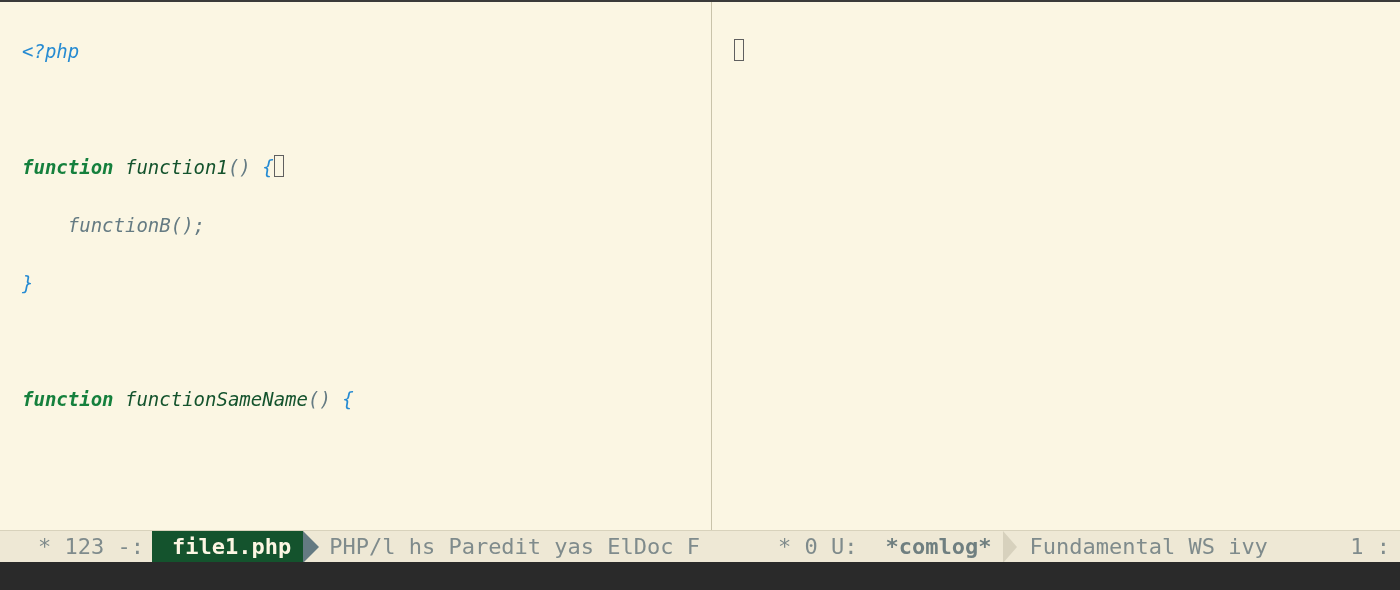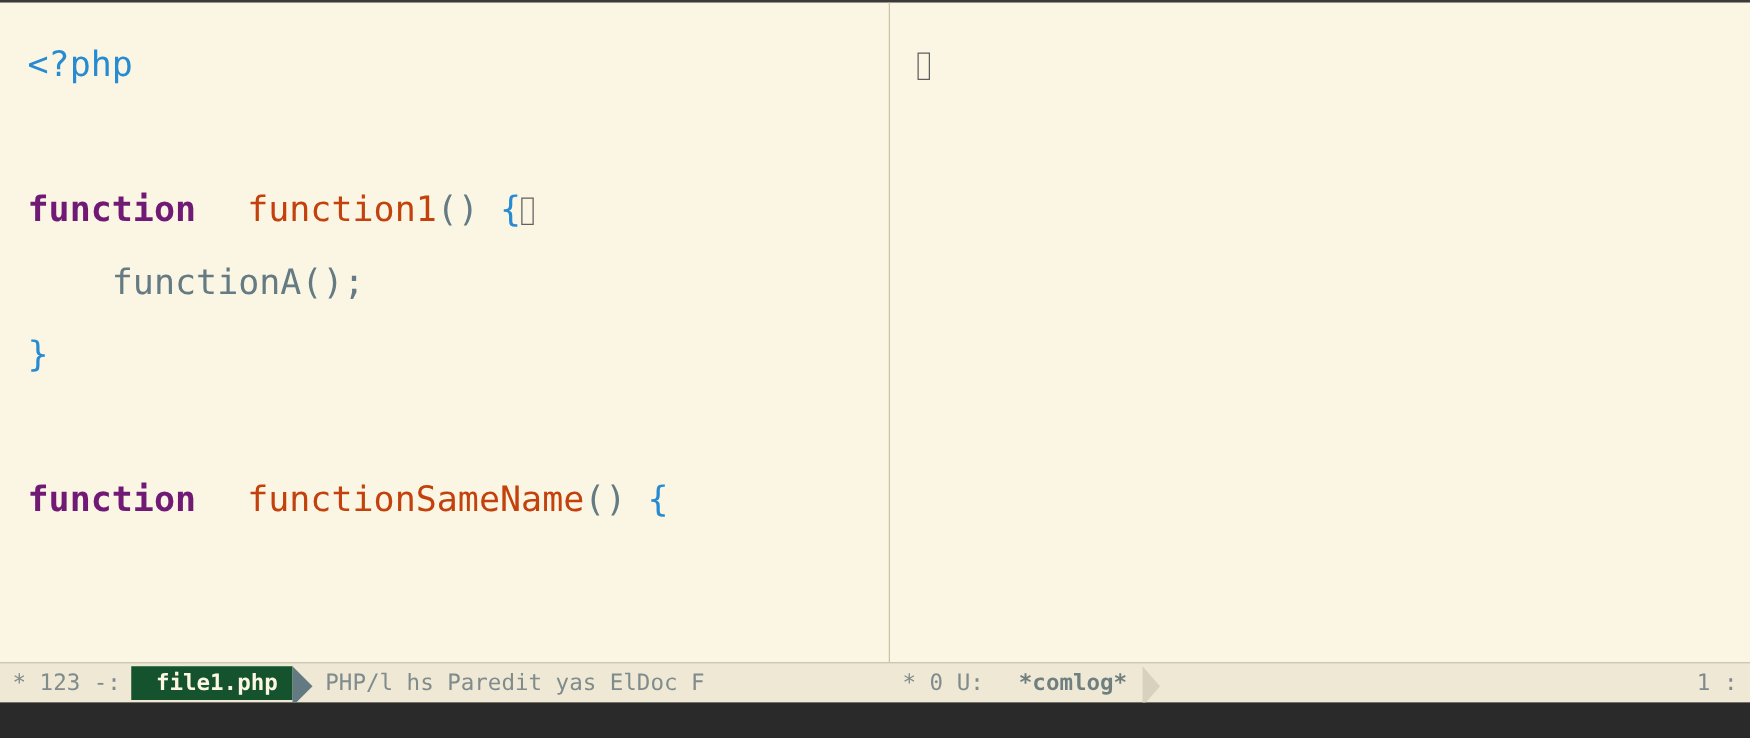--- a/index.html
+++ b/index.html
@@ -31,54 +31,56 @@
     .window-left {
       flex: 0 0 712px;
       border-right: 1px solid #c9c3aa;
     }
     .window-right {
       flex: 1;
     }
     .buffer {
       flex: 1;
       overflow: hidden;
-      font-size: 28px;
+      font-size: 19px;
       line-height: 29px;
       padding: 6px 0 0 0;
       color: #657b83;
       white-space: pre;
+      font-style: italic;
     }
     .buffer .line { padding-left: 22px; }
-    .kw { color: #701a75; font-weight: bold; }
-    .fn { color: #c2410c; margin-left: 24px; }
+    .kw { color: #15803d; font-weight: bold; }
+    .fn { color: #14532d; }
     .pi { color: #268bd2; }
     .paren { color: #657b83; }
     .brace { color: #268bd2; }
     .cursor {
       display: inline-block;
       width: 10px;
       height: 22px;
       border: 1px solid #5f5f5f;
       vertical-align: -3px;
       background: transparent;
     }
     .modelines {
       display: flex;
       height: 32px;
       background: #eee8d5;
       border-top: 1px solid #d8d2bc;
     }
     .modeline {
       display: flex;
       align-items: center;
-      font-size: 18px;
+      font-size: 22px;
       color: #7f8b8c;
       overflow: hidden;
       white-space: nowrap;
       background: #eee8d5;
+      margin-left: 28px;
     }
     .modeline-left { flex: 0 0 712px; }
     .modeline-right { flex: 1; align-items: center; }
     .ml-seg { padding: 0 2px; }
     .ml-prefix { padding-left: 10px; }
     .ml-file-active {
       background: #14532d;
       color: #fdf6e3;
       font-weight: bold;
       padding: 3px 12px 3px 20px;
@@ -122,21 +124,21 @@
 <body>
 
 <div class="editor-frame">
   <div class="windows">
 
     <div class="window window-left">
       <div class="buffer">
 <div class="line"><span class="pi">&lt;?php</span></div>
 <div class="line">&nbsp;</div>
 <div class="line"><span class="kw">function</span> <span class="fn">function1</span><span class="paren">()</span><span class="brace"> {</span><span class="cursor"></span></div>
-<div class="line"><span>    functionA</span><span class="paren">()</span><span>;</span></div>
+<div class="line"><span>    functionB</span><span class="paren">()</span><span>;</span></div>
 <div class="line"><span class="brace">}</span></div>
 <div class="line">&nbsp;</div>
 <div class="line"><span class="kw">function</span> <span class="fn">functionSameName</span><span class="paren">()</span><span class="brace"> {</span></div>
 
 
       </div>
     </div>
 
     <div class="window window-right">
       <div class="buffer">
@@ -148,18 +150,19 @@
 
   <div class="modelines">
     <div class="modeline modeline-left">
       <span class="ml-seg ml-prefix">* 123 -:</span>
       <span class="ml-file-active">file1.php</span>
       <span class="ml-seg ml-modes">PHP/l hs Paredit yas ElDoc F</span>
     </div>
     <div class="modeline modeline-right">
       <span class="ml-seg ml-prefix">* 0 U:</span>
       <span class="ml-file-inactive">*comlog*</span>
+      <span class="ml-seg ml-modes">Fundamental WS ivy</span>
       <span class="ml-seg ml-right-tail">1 :</span>
     </div>
   </div>
 
   <div class="minibuffer"></div>
 </div>
 
 </body></html>

